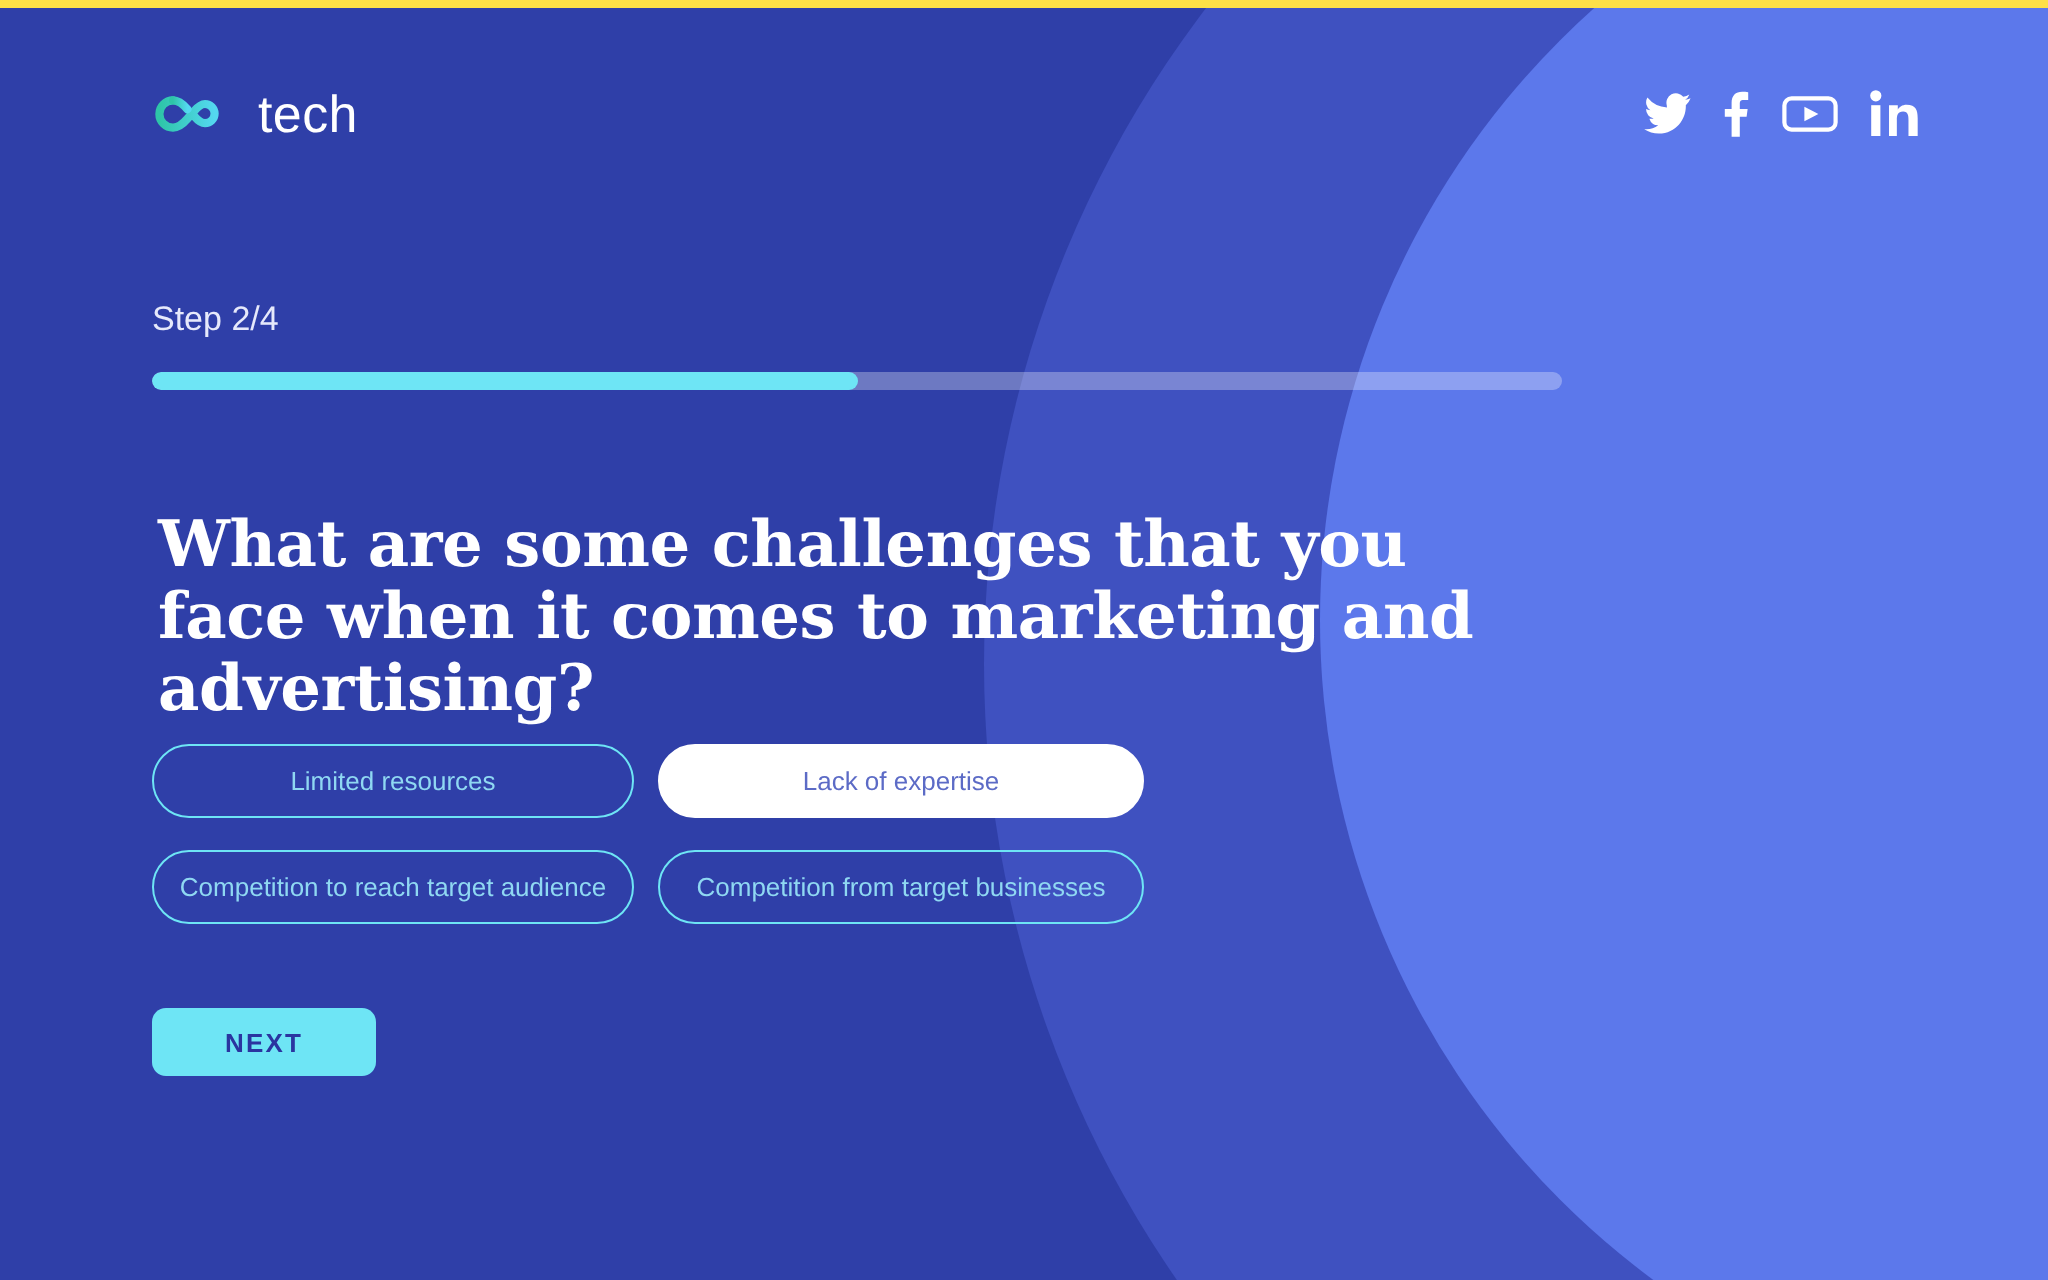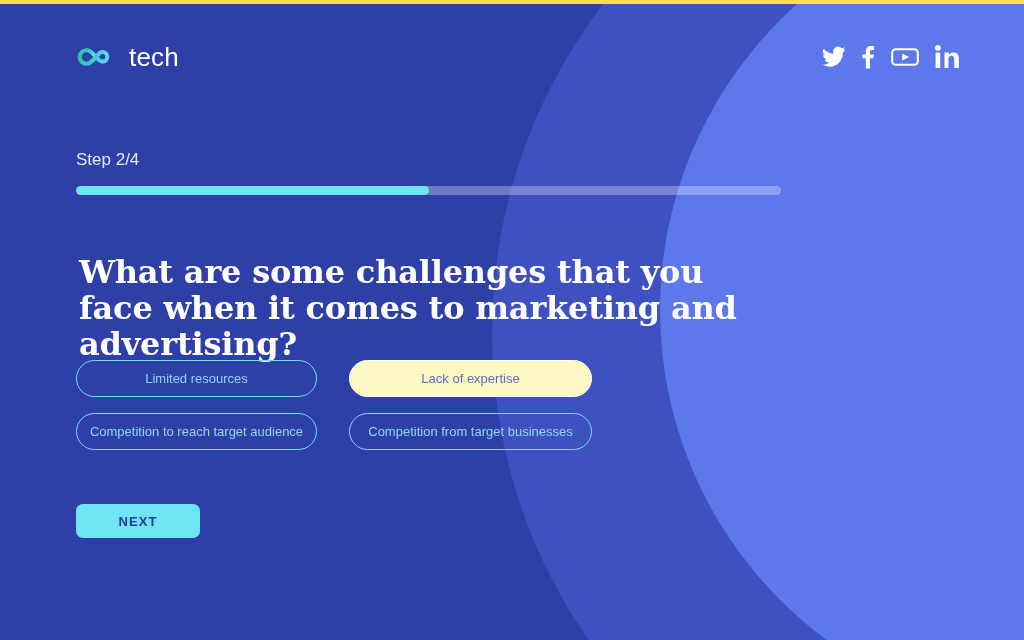--- a/index.html
+++ b/index.html
@@ -124,55 +124,55 @@
     font-size: 32px;
     font-weight: 700;
     line-height: 1.12;
     letter-spacing: -0.2px;
   }
 
   
   .options {
     position: absolute;
     left: 76px;
-    top: 356px;
+    top: 368px;
     width: 505px;
     display: grid;
     grid-template-columns: 241px 243px;
-    gap: 16px 32px;
+    gap: 16px 12px;
   }
   .option {
     height: 37px;
     border-radius: 19px;
     border: 1px solid #6EE5F5;
     background: transparent;
     color: #8FD8F2;
     font-family: "Liberation Sans", sans-serif;
     font-size: 13px;
     line-height: 1;
     cursor: pointer;
     padding: 0 8px;
     display: flex;
     align-items: center;
     justify-content: center;
     text-align: center;
     box-sizing: border-box;
   }
   .option.selected {
-    background: #fef9c3;
+    background: #ffffff;
     border-color: #FFFFFF;
     color: #5C6BC6;
   }
 
   
   .next-button {
     position: absolute;
     left: 76px;
     top: 500px;
-    width: 124px;
+    width: 112px;
     height: 34px;
     border: none;
     border-radius: 7px;
     background: #6EE5F5;
     color: #2A35A0;
     font-family: "Liberation Sans", sans-serif;
     font-size: 13px;
     font-weight: 700;
     letter-spacing: 1.1px;
     cursor: pointer;

